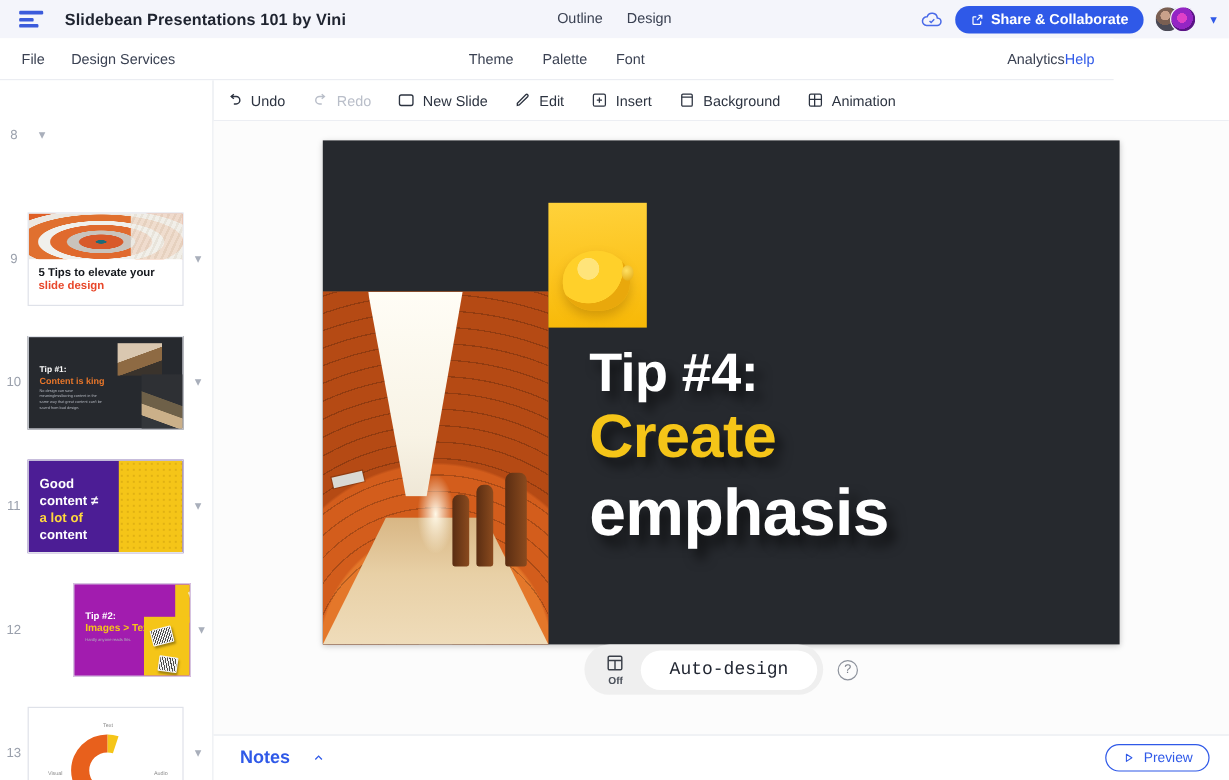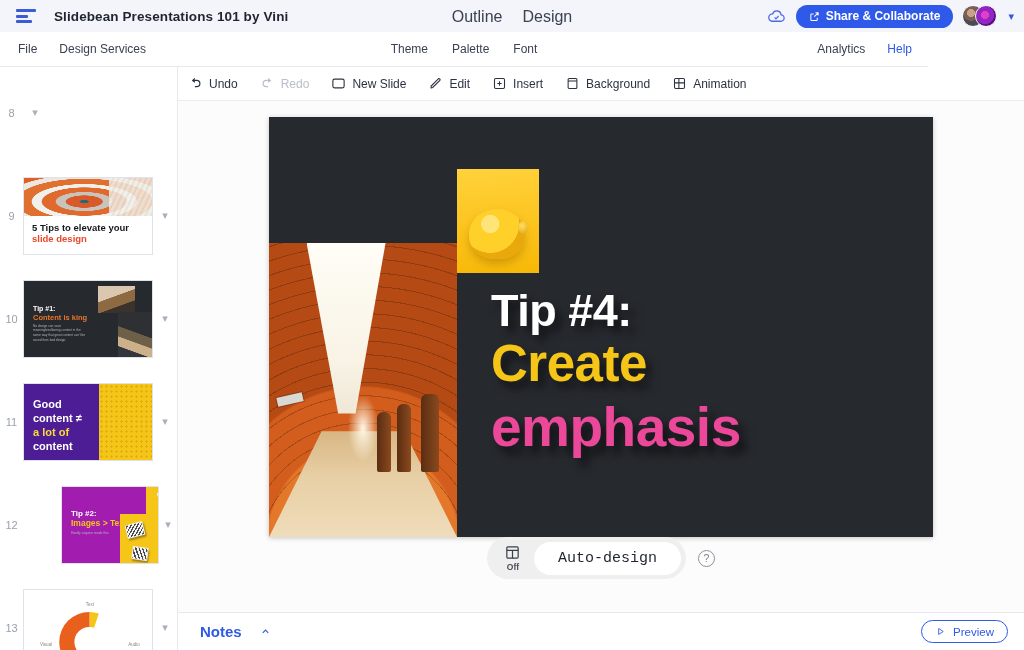--- a/index.html
+++ b/index.html
@@ -26,21 +26,21 @@
   .hamburger i:nth-child(2){ width: 12px; }
   .hamburger i:nth-child(3){ width: 16px; }
   .doc-title {
     font-size: 13.5px; font-weight: bold; color: #1f2430;
     margin-left: 4px; letter-spacing: .1px; white-space: nowrap;
   }
   .center-tabs {
     position: absolute; left: 50%; transform: translateX(-50%); top: 0;
     height: 32px; display: flex; align-items: flex-start; gap: 20px; padding-top: 8px;
   }
-  .ctab { font-size: 16px; color: #3a4152; cursor: pointer; padding-bottom: 20px; position: relative; }
+  .ctab { font-size: 12px; color: #3a4152; cursor: pointer; padding-bottom: 20px; position: relative; }
   .ctab .bar {
     position: absolute; left: -8px; right: -8px; bottom: 0; height: 3px;
     background: #c7cbd6; border-radius: 2px;
   }
   .ctab.active .bar { background: #2f59e8; }
   .topright {
     position: absolute; right: 10px; top: 0; height: 32px;
     display: flex; align-items: center; gap: 9px;
   }
   .cloud-icon { width: 20px; height: 20px; color: #4a6ae8; display:flex; align-items:center; justify-content:center; }
@@ -66,21 +66,21 @@
   .chev-blue { color: #2f59e8; font-size: 11px; margin-left: 2px; }
 
   
   .menubar {
     position: absolute; left: 0; top: 32px; width: 928px; height: 35px;
     background: #ffffff; border-bottom: 1px solid #e7e9ef;
     display: flex; align-items: center;
   }
   .menu-left { display: flex; gap: 22px; margin-left: 18px; }
   .menu-center { position: absolute; left: 50%; transform: translateX(-50%); display: flex; gap: 24px; }
-  .menu-right { position: absolute; right: 16px; display: flex; gap: 22px; }
+  .menu-right { position: absolute; right: 16px; display: flex; }
   .mitem { font-size: 12px; color: #3a4152; cursor: pointer; white-space: nowrap; }
   .mitem.link { color: #2f59e8; }
 
   
   .edittoolbar {
     position: absolute; left: 178px; top: 67px; width: 846px; height: 34px;
     background: #fff; border-bottom: 1px solid #eceef3;
     display: flex; align-items: center; gap: 22px; padding-left: 10px;
   }
   .tool {
@@ -227,21 +227,21 @@
   .slide-text { position: absolute; left: 222px; top: 170px; width: 430px; }
   .ln-a {
     font-size: 45px; font-weight: bold; color: #ffffff; line-height: 1.05;
     letter-spacing: -.5px; text-shadow: 6px 7px 9px rgba(0,0,0,.55);
   }
   .ln-b {
     font-size: 51px; font-weight: bold; color: #f5c518; line-height: 1.18;
     letter-spacing: -.5px; text-shadow: 6px 7px 9px rgba(0,0,0,.55);
   }
   .ln-c {
-    font-size: 55px; font-weight: bold; color: #ec4899; line-height: 1.2;
+    font-size: 55px; font-weight: bold; color: #ffffff; line-height: 1.2;
     letter-spacing: -.5px; text-shadow: 7px 8px 10px rgba(0,0,0,.6);
   }
 
   
   .autodesign-wrap {
     position: absolute; left: 0; right: 0; top: 436px;
     display: flex; justify-content: center; align-items: center;
   }
   .autodesign {
     display: flex; align-items: center; gap: 0;

